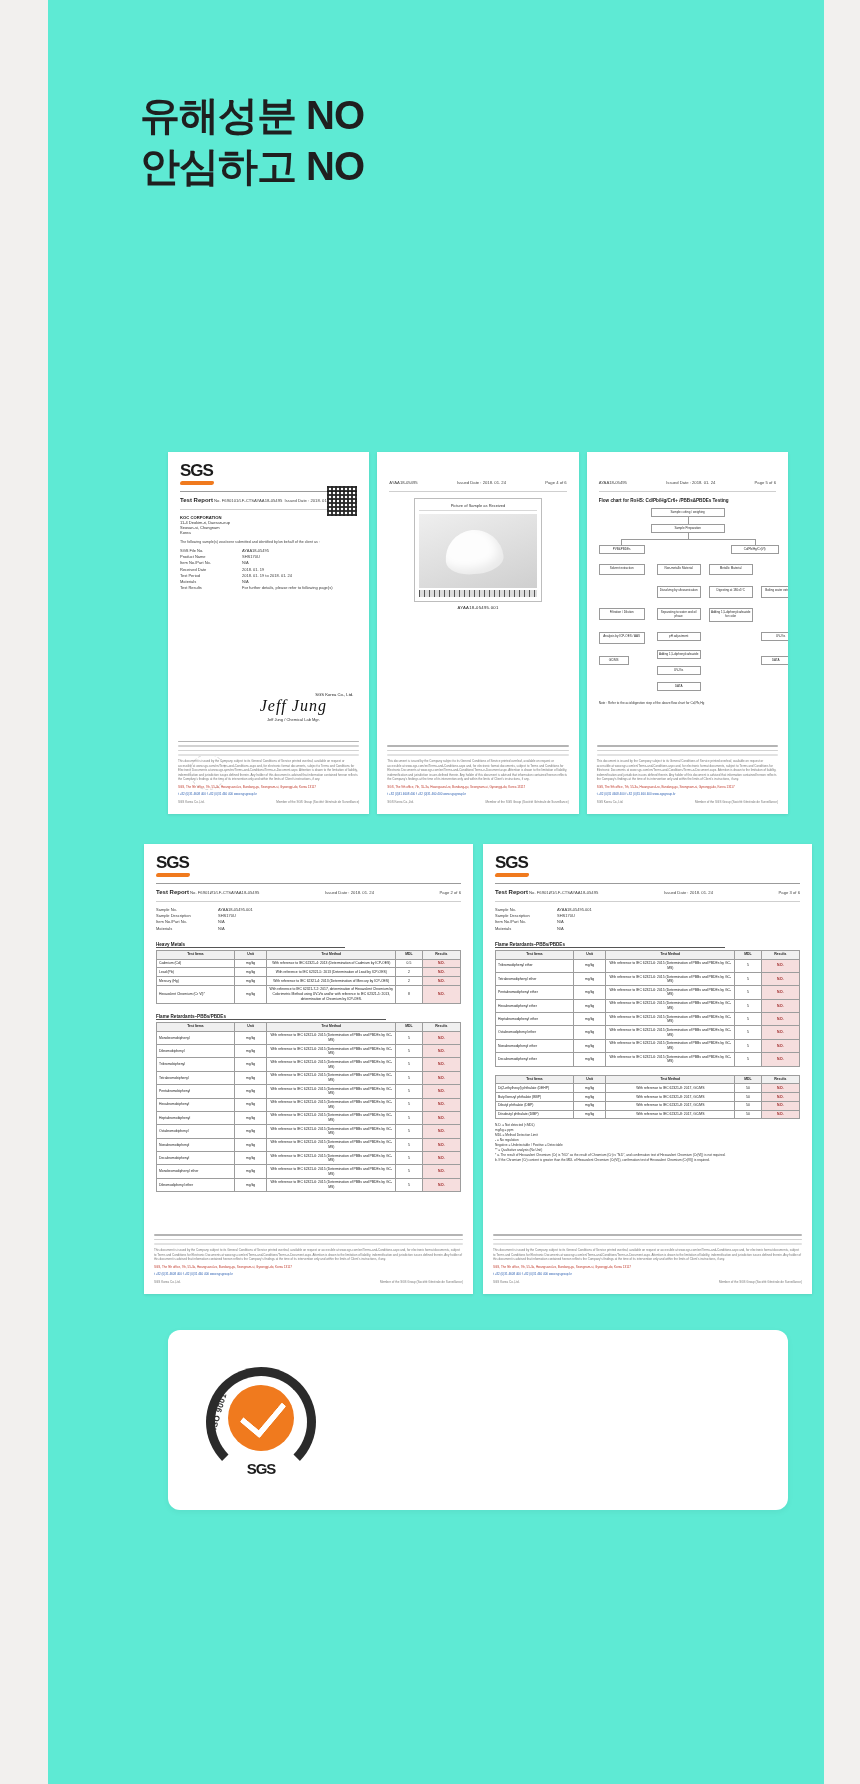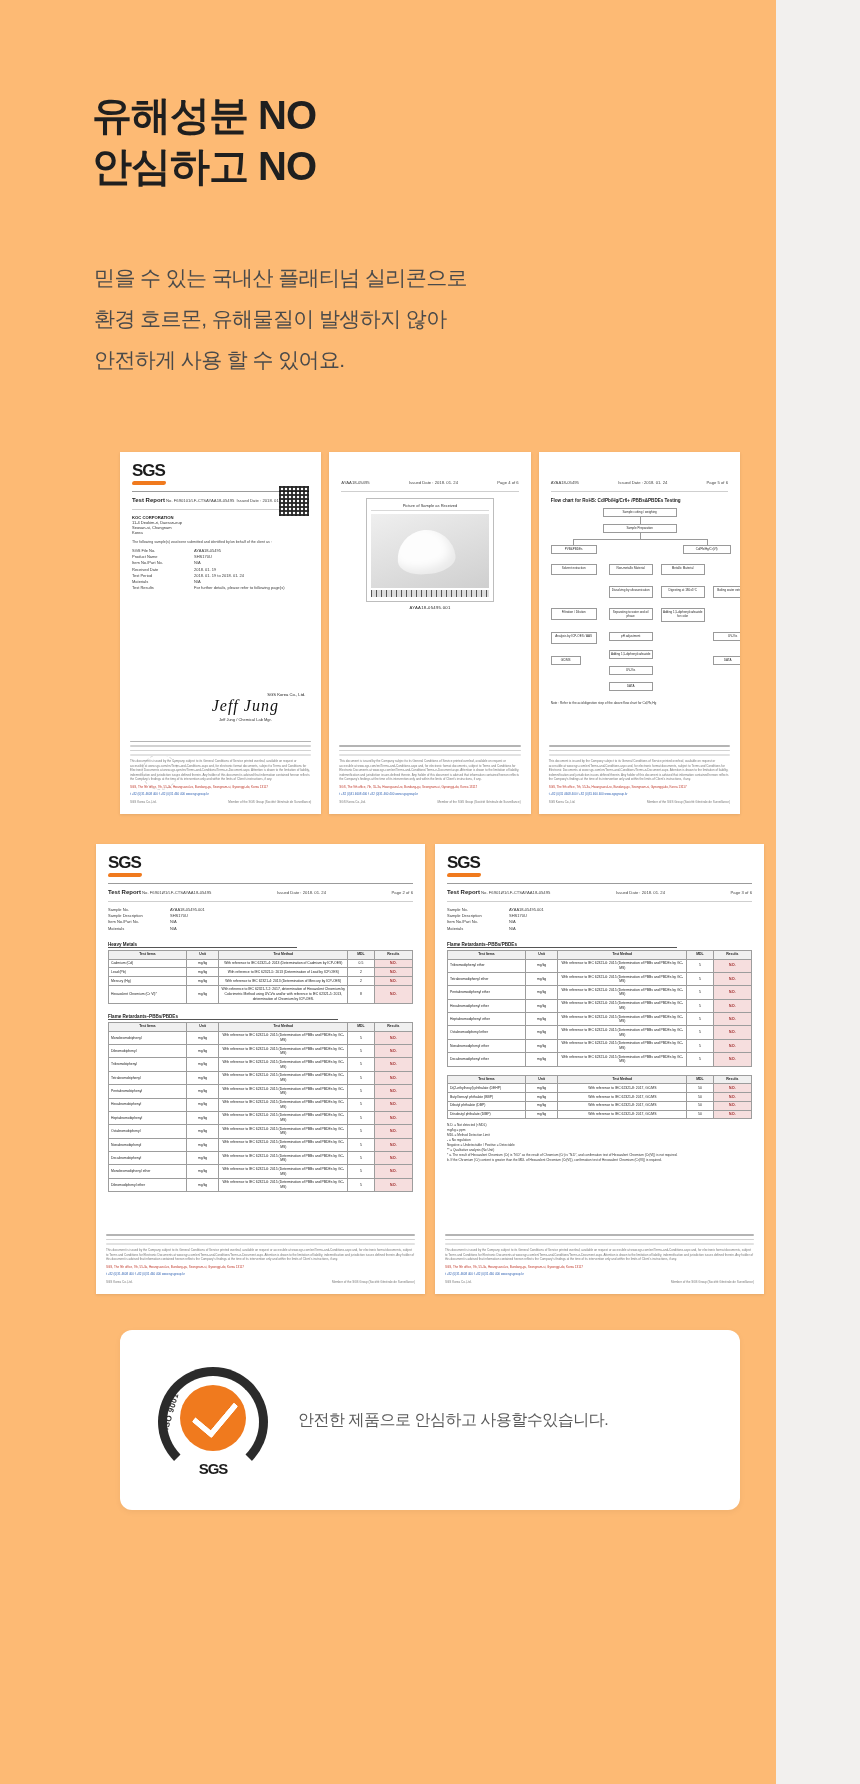--- a/index.html
+++ b/index.html
@@ -12,21 +12,22 @@
     height: 1784px;
     font-family: "Liberation Sans", sans-serif;
     color: #2b2b2b;
     overflow: hidden;
     position: relative;
   }
   .page {
     width: 776px;
     height: 1784px;
     position: relative;
-    background: #fdba74;
+    background: #5eead4;
+    margin-left: 48px;
   }
 
   
   .headline {
     position: absolute;
     left: 92px;
     top: 90px;
     font-size: 40px;
     font-weight: bold;
     letter-spacing: -1px;
@@ -364,25 +365,20 @@
 </head>
 <body>
 
 <div class="page">
 
   <div class="headline">
     <div>유해성분 NO</div>
     <div>안심하고 NO</div>
   </div>
 
-  <div class="subcopy">
-    <div>믿을 수 있는 국내산 플래티넘 실리콘으로</div>
-    <div>환경 호르몬, 유해물질이 발생하지 않아</div>
-    <div>안전하게 사용 할 수 있어요.</div>
-  </div>
 
   <div class="sheets-top">
 
     <div class="sheet">
       <div class="sheet-inner">
         <div class="sgs-logo">
           <span>SGS</span>
           <span class="swoosh"></span>
         </div>
         <div class="rule"></div>
@@ -936,17 +932,16 @@
 
   <div class="cert-card">
     <div class="cert-badge">
       <div class="badge-arc"></div>
       <div class="badge-iso">ISO 9001</div>
       <div class="badge-circle"></div>
       <div class="badge-check"></div>
       <div class="badge-sgs">SGS</div>
     </div>
     <div>
-      <div class="cert-text-line">안전한 제품으로 안심하고 사용할수있습니다.</div>
     </div>
   </div>
 
 </div>
 
 </body></html>

